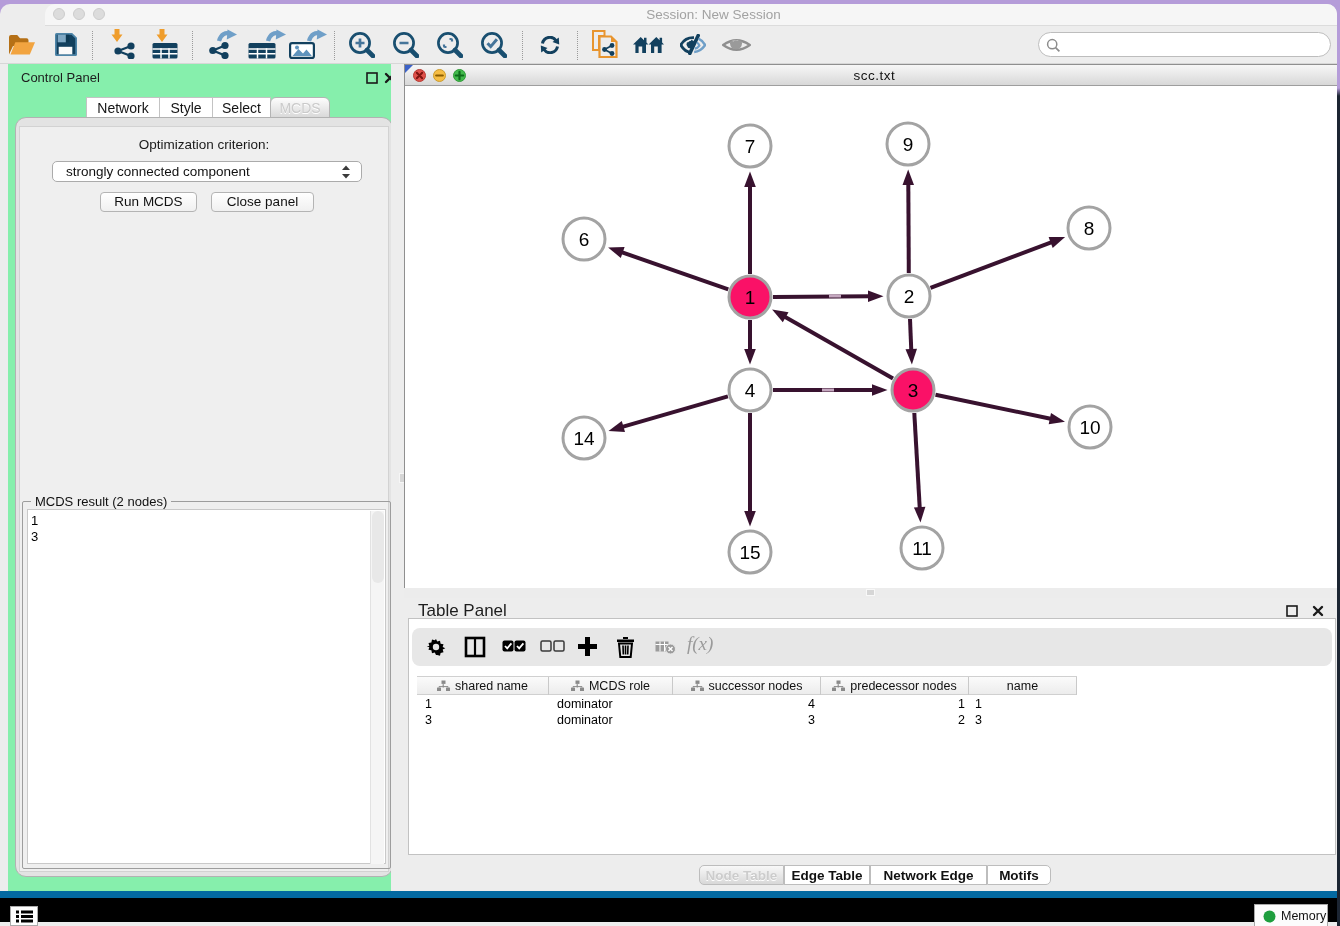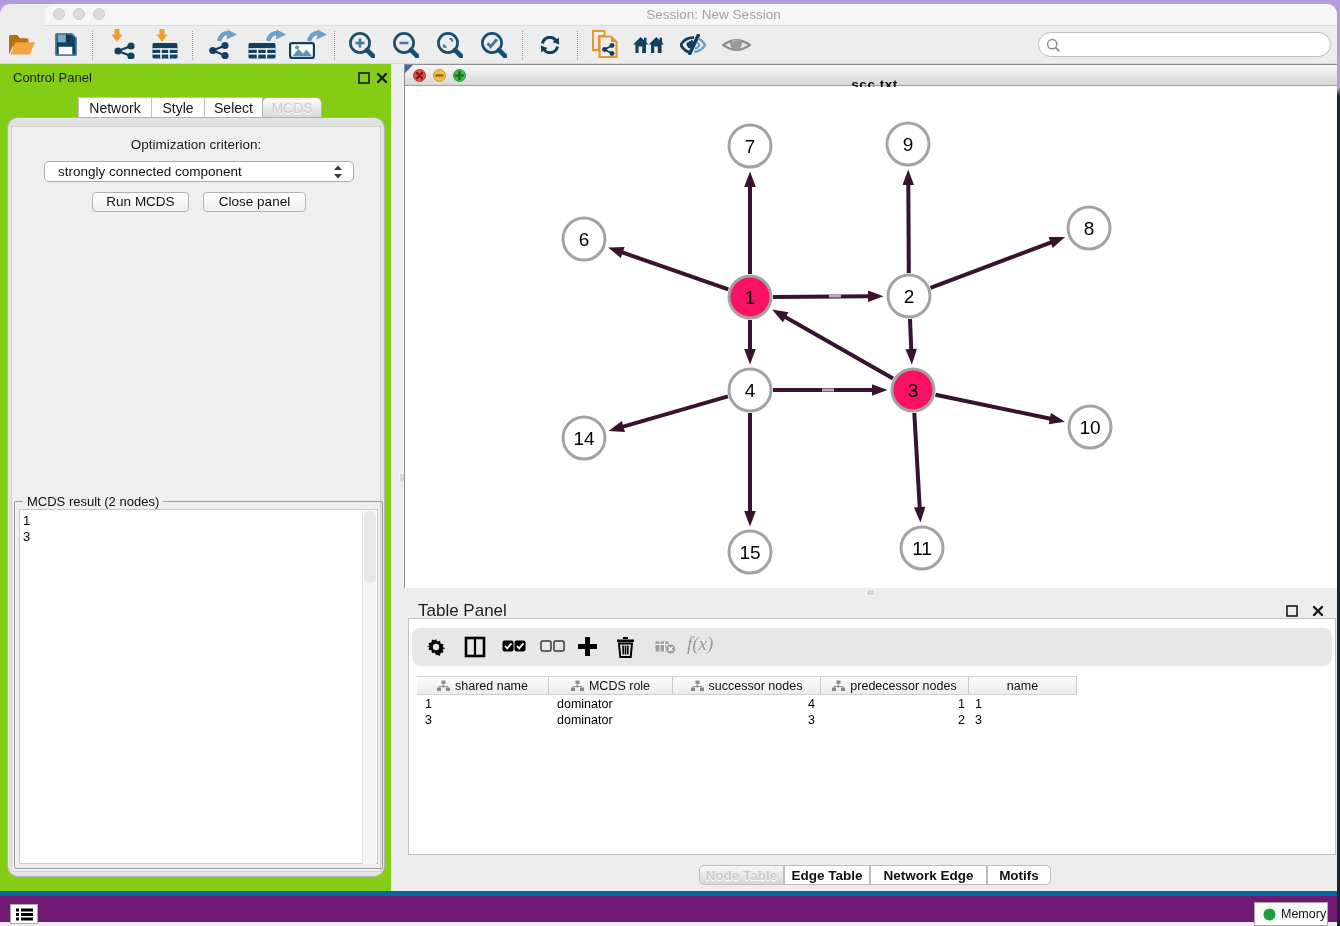--- a/index.html
+++ b/index.html
@@ -8,21 +8,21 @@
 #desktop { position:absolute; inset:0; background:linear-gradient(#b59cd9 0px,#b59cd9 88px,#1c2532 96px,#1c2532 100%); }
 #win { position:absolute; left:0; top:4px; width:1337px; height:922px; background:#ededed; border-radius:10px 10px 0 0; overflow:hidden; }
 #titlebar { position:absolute; left:0; top:0; width:100%; height:22px; background:#f6f6f6; border-bottom:1px solid #dcdcdc; border-radius:10px 10px 0 0;margin-left:45px; }
 .tlc { position:absolute; top:3.5px; width:12px; height:12px; border-radius:50%; background:#dcdcdc; border:1px solid #cccccc; }
 #wintitle { position:absolute; top:3px; left:0; width:100%; text-align:center; font-size:13.5px; color:#a2a2a2; }
 #toolbar { position:absolute; left:0; top:23px; width:100%; height:37px; background:#ededed; border-bottom:1px solid #d7d7d7; }
 .sep { position:absolute; top:4px; height:29px; width:0; border-left:1px dotted #9a9a9a; }
 .tbi { position:absolute; top:4px; }
 #searchbox { position:absolute; left:1038px; top:5px; width:293px; height:25px; background:#fff; border:1px solid #bdbdbd; border-radius:13px; }
 
-#cp { position:absolute; left:0; top:60px; width:391px; height:827px; background:#84cc16;padding-left:29px; }
+#cp { position:absolute; left:8px; top:60px; width:391px; height:827px; background:#86efac;padding-left:29px; }
 #cphead { position:absolute; top:0; left:0; width:100%; height:30px; }
 #cptitle { position:absolute; left:13px; top:6px; font-size:13px; color:#1d1d1d; }
 .tabrow { position:absolute; }
 .tab { position:absolute; top:0; height:21px; background:#fff; border:1px solid #c3c3c3; font-size:14px; color:#151515; text-align:center; line-height:20px; }
 .tabsel { background:linear-gradient(#fdfdfd,#d9d9d9); color:#cacaca; border:1px solid #b4b4b4; border-radius:6px 6px 0 0; text-shadow:0 1px 0 #fff; }
 #cppane { position:absolute; left:7px; top:53px; width:378px; height:760px; border:1px solid #b2b2b2; border-radius:11px; background:#e3e3e3; }
 #cpinner { position:absolute; left:3px; top:8px; width:370px; height:746px; background:#efefef; border:1px solid #d2d2d2; }
 #optlabel { position:absolute; top:10px; left:0; width:100%; text-align:center; font-size:13.5px; color:#1a1a1a; }
 #dropdown { position:absolute; left:32px; top:34px; width:310px; height:21px; background:#fff; border:1px solid #ababab; border-radius:5px; font-size:13.5px; color:#111; line-height:19px; padding-left:13px; }
 .btn { position:absolute; top:65px; height:20px; background:linear-gradient(#ffffff,#f0f0f0); border:1px solid #b4b4b4; border-radius:4px; font-size:13.5px; color:#111; text-align:center; line-height:18px; }
@@ -30,39 +30,39 @@
 #legend { position:absolute; left:8px; top:-8px; background:#efefef; padding:0 4px; font-size:13px; color:#111; }
 #mcdstext { position:absolute; left:4px; top:7px; width:359px; height:355px; background:#fff; border:1px solid #c9c9c9; font-size:13px; color:#000; line-height:16px; padding:3px 0 0 3px; }
 #mcdssb { position:absolute; right:1px; top:1px; width:14px; height:353px; background:#f5f5f5; border-left:1px solid #e2e2e2; }
 #mcdssb div { position:absolute; top:0px; left:1px; width:12px; height:72px; background:#e8e8e8; border-radius:6px; }
 
 #vsplit { position:absolute; left:391px; top:60px; width:13px; height:827px; background:#ededed; }
 #vhandle { position:absolute; left:8px; top:409px; width:6px; height:10px; background:#d6d6d6; border:1px solid #f6f6f6; }
 
 #netwin { position:absolute; left:404px; top:60px; width:934px; height:524px; border:1px solid #8f8f8f; background:#fff; }
 #nettitle { position:absolute; left:0; top:0; width:100%; height:21px; background:linear-gradient(#f7f7f7,#d8d8d8); border-bottom:1px solid #9e9e9e; }
-#netname { position:absolute; width:100%; top:12px; padding-left:7px; text-align:center; font-size:13.5px; color:#111; font-weight:bold; letter-spacing:0.5px; }
+#netname { position:absolute; width:100%; top:3px; padding-left:7px; text-align:center; font-size:13.5px; color:#111; font-weight:normal; letter-spacing:0.5px; }
 .tl { position:absolute; top:4px; width:13px; height:13px; border-radius:50%; }
 #netcanvas { position:absolute; left:0; top:22px; width:932px; height:501px; background:#fff; }
 #hsplit { position:absolute; left:404px; top:584px; width:934px; height:10px; background:#ececec; }
 #hhandle { position:absolute; left:462px; top:1px; width:9px; height:7px; background:#d6d6d6; border:1px solid #f8f8f8; }
 
 #tp { position:absolute; left:404px; top:594px; width:934px; height:293px; background:#ededed; }
 #tptitle { position:absolute; left:14px; top:3px; font-size:17px; color:#1d1d1d; }
 #tpbox { position:absolute; left:4px; top:20px; width:928px; height:237px; background:#fff; border:1px solid #c2c2c2; }
 #tptools { position:absolute; left:3px; top:9px; width:920px; height:38px; background:#e7e7e7; border-radius:8px; }
 #thead { position:absolute; left:8px; top:57px; width:660px; height:19px; background:linear-gradient(#fbfbfb,#ececec); border:1px solid #d0d0d0; border-left:none; }
 .hcol { position:absolute; top:0; height:18px; border-right:1px solid #c9c9c9; font-size:12.5px; color:#111; display:flex; align-items:center; justify-content:center; gap:5px; }
 .hcol svg { flex:0 0 auto; }
 .cell { position:absolute; font-size:12.5px; color:#000; height:16px; line-height:16px; }
 
 .btab { position:absolute; top:267px; height:20px; background:#fff; border:1px solid #bdbdbd; font-size:13.5px; color:#111; text-align:center; line-height:19px; font-weight:bold; }
 .btabsel { background:linear-gradient(#f8f8f8,#d8d8d8); color:#ccc; text-shadow:0 1px 0 #fff; }
 
-#statusbar { position:absolute; left:0; top:887px; width:100%; height:31px; background:#701a75; border-top:5px solid #0369a1; }
+#statusbar { position:absolute; left:0; top:887px; width:100%; height:31px; background:#000000; border-top:7px solid #0369a1; }
 #listbtn { position:absolute; left:10px; top:8px; width:28px; height:20px; background:#fdfdfd; border:1px solid #ababab; }
 #membtn { position:absolute; left:1254px; top:6px; width:74px; height:24px; background:#fcfcfc; border:1px solid #a8a8a8; font-size:12.5px; color:#111; }
 svg { display:block; }
 </style>
 </head>
 <body>
 <div id="desktop">
 <div id="win">
   <div id="titlebar">
     <div class="tlc" style="left:8px"></div>

